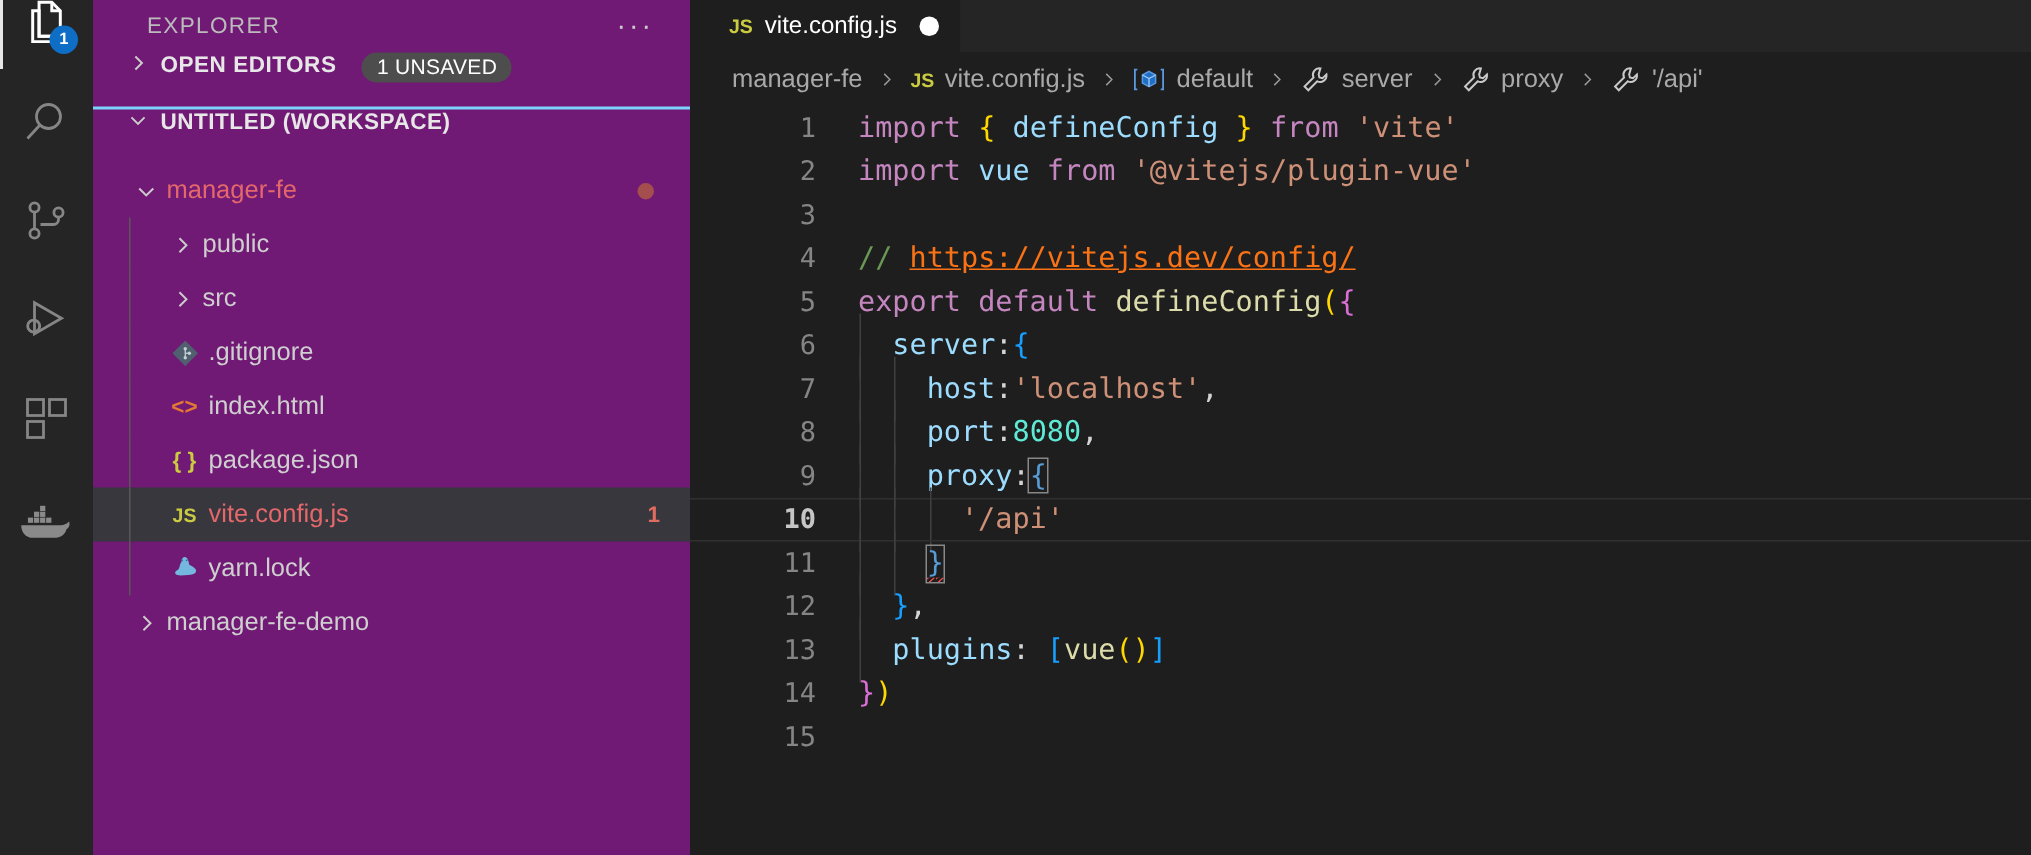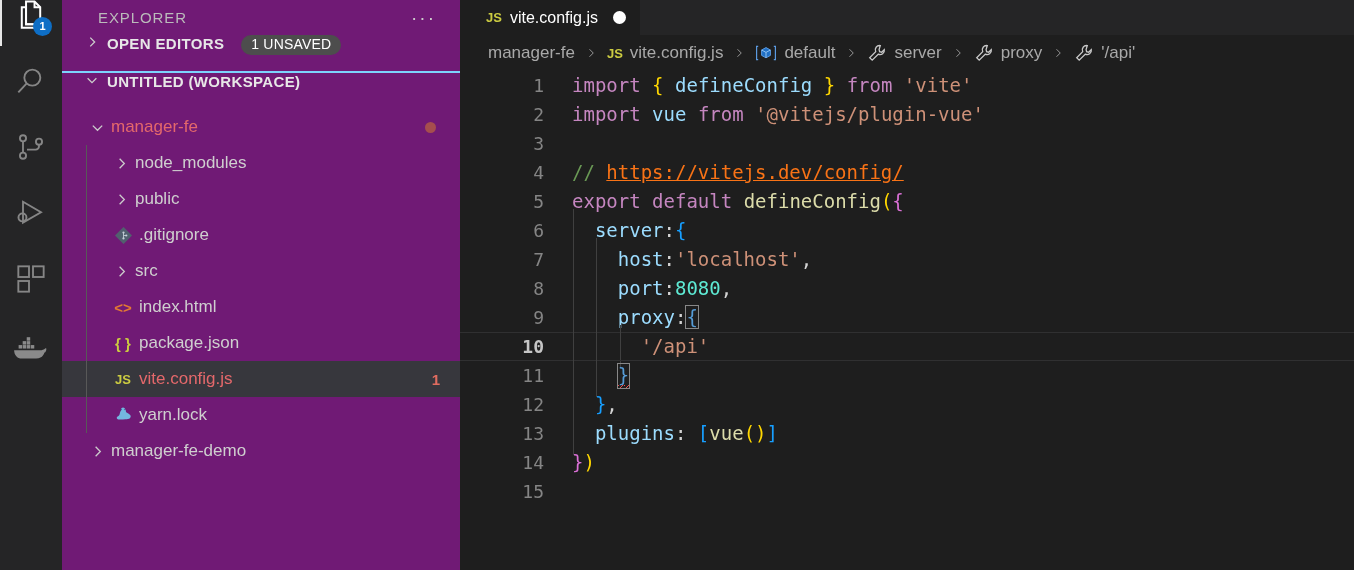--- a/index.html
+++ b/index.html
@@ -243,42 +243,43 @@
         <div class="ind" style="width:24px"></div>
         <span class="twisty">
           <svg width="15" height="15" viewBox="0 0 16 16" fill="none" stroke="#cccccc" stroke-width="1.4">
               <path d="M3 6l5 5 5-5"></path>
             </svg>
         </span>
         <span class="label err-name">manager-fe</span>
         <span class="rightdot"></span>
       </div>
 
+
       <div class="row">
         <div class="ind" style="width:48px">
             <span class="guide" style="left:24px"></span>
           </div>
         <span class="twisty">
           <svg width="15" height="15" viewBox="0 0 16 16" fill="none" stroke="#cccccc" stroke-width="1.4">
               <path d="M6 3l5 5-5 5"></path>
             </svg>
         </span>
-        <span class="label">node_modules</span>
+        <span class="label">public</span>
       </div>
 
       <div class="row">
         <div class="ind" style="width:48px">
             <span class="guide" style="left:24px"></span>
           </div>
         <span class="twisty">
           <svg width="15" height="15" viewBox="0 0 16 16" fill="none" stroke="#cccccc" stroke-width="1.4">
               <path d="M6 3l5 5-5 5"></path>
             </svg>
         </span>
-        <span class="label">public</span>
+        <span class="label">src</span>
       </div>
 
       <div class="row">
         <div class="ind" style="width:48px">
             <span class="guide" style="left:24px"></span>
           </div>
         <span class="ficon">
           <svg width="17" height="17" viewBox="0 0 16 16">
             <rect x="2.3" y="2.3" width="11.4" height="11.4" transform="rotate(45 8 8)" fill="#51606e"></rect>
             <g fill="#c5d0d8">
@@ -290,32 +291,20 @@
               </g>
           </svg>
         </span>
         <span class="label">.gitignore</span>
       </div>
 
       <div class="row">
         <div class="ind" style="width:48px">
             <span class="guide" style="left:24px"></span>
           </div>
-        <span class="twisty">
-          <svg width="15" height="15" viewBox="0 0 16 16" fill="none" stroke="#cccccc" stroke-width="1.4">
-              <path d="M6 3l5 5-5 5"></path>
-            </svg>
-        </span>
-        <span class="label">src</span>
-      </div>
-
-      <div class="row">
-        <div class="ind" style="width:48px">
-            <span class="guide" style="left:24px"></span>
-          </div>
         <span class="ficon" style="color:#e37933;font-size:15px;">&lt;&gt;</span>
         <span class="label">index.html</span>
       </div>
 
       <div class="row">
         <div class="ind" style="width:48px">
             <span class="guide" style="left:24px"></span>
           </div>
         <span class="ficon" style="color:#cbcb41;font-size:15px;">{ }</span>
         <span class="label">package.json</span>

